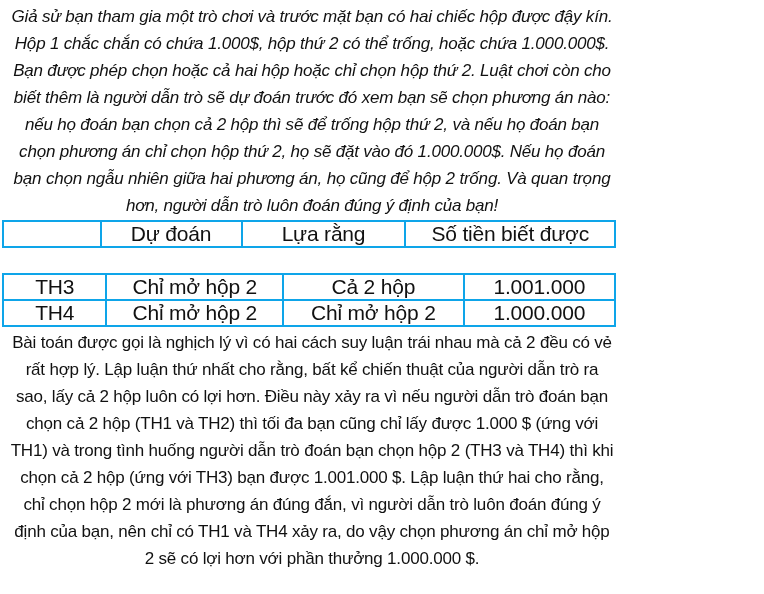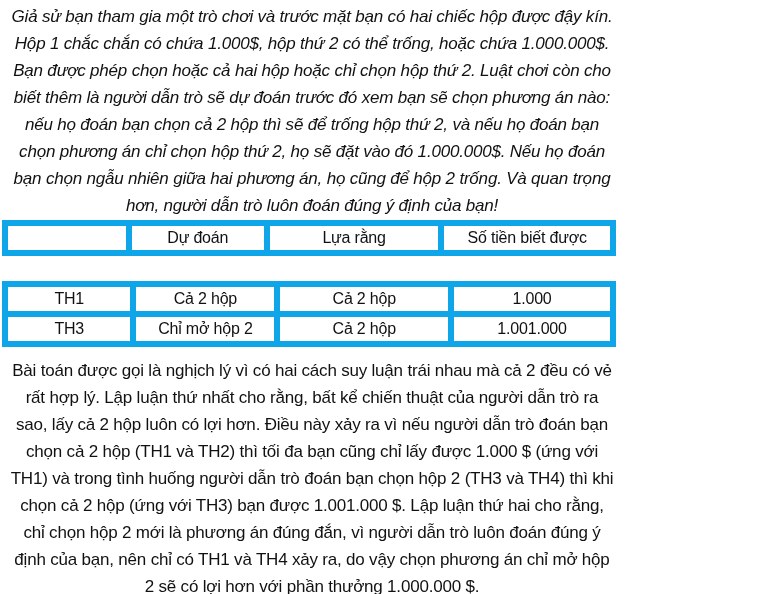--- a/index.html
+++ b/index.html
@@ -22,32 +22,32 @@
     letter-spacing: -0.2px;
   }
   .italic { font-style: italic; }
   .caption { margin-top: 0; }
   table.tbl {
     border-collapse: collapse;
     table-layout: fixed;
     margin-left: -6px;
   }
   table.tbl td {
-    border: 6px solid #0ea5e9;
+    border: 2px solid #0ea5e9;
     height: 24px;
-    padding: 0 9px;
-    font-size: 16px;
+    padding: 0 25px;
+    font-size: 21px;
     letter-spacing: -0.2px;
     vertical-align: middle;
     white-space: nowrap;
     overflow: hidden;
   }
   .header-tbl { margin-top: 1px; }
   .body-tbl   { margin-top: 25px; }
-  .analysis   { margin-top: 10px; }
+  .analysis   { margin-top: 2px; }
 </style>
 </head>
 <body>
 
 <div class="page">
 
   <p class="para italic">Giả sử bạn tham gia một trò chơi và trước mặt bạn có hai chiếc hộp được đậy kín. Hộp 1 chắc chắn có chứa 1.000$, hộp thứ 2 có thể trống, hoặc chứa 1.000.000$. Bạn được phép chọn hoặc cả hai hộp hoặc chỉ chọn hộp thứ 2. Luật chơi còn cho biết thêm là người dẫn trò sẽ dự đoán trước đó xem bạn sẽ chọn phương án nào: nếu họ đoán bạn chọn cả 2 hộp thì sẽ để trống hộp thứ 2, và nếu họ đoán bạn chọn phương án chỉ chọn hộp thứ 2, họ sẽ đặt vào đó 1.000.000$. Nếu họ đoán bạn chọn ngẫu nhiên giữa hai phương án, họ cũng để hộp 2 trống. Và quan trọng hơn, người dẫn trò luôn đoán đúng ý định của bạn!</p>
 
 
   <table class="tbl header-tbl">
@@ -69,29 +69,29 @@
 
   <table class="tbl body-tbl">
     <colgroup>
       <col style="width:146px">
         <col style="width:150px">
         <col style="width:194px">
         <col style="width:178px">
     </colgroup>
     <tbody>
       <tr>
-        <td>TH1</td>
-        <td>Cả 2 hộp</td>
-        <td>Cả 2 hộp</td>
-        <td>1.000</td>
-      </tr>
-      <tr>
         <td>TH3</td>
         <td>Chỉ mở hộp 2</td>
         <td>Cả 2 hộp</td>
         <td>1.001.000</td>
+      </tr>
+      <tr>
+        <td>TH4</td>
+        <td>Chỉ mở hộp 2</td>
+        <td>Chỉ mở hộp 2</td>
+        <td>1.000.000</td>
       </tr>
     </tbody>
   </table>
 
   <p class="para analysis">Bài toán được gọi là nghịch lý vì có hai cách suy luận trái nhau mà cả 2 đều có vẻ rất hợp lý. Lập luận thứ nhất cho rằng, bất kể chiến thuật của người dẫn trò ra sao, lấy cả 2 hộp luôn có lợi hơn. Điều này xảy ra vì nếu người dẫn trò đoán bạn chọn cả 2 hộp (TH1 và TH2) thì tối đa bạn cũng chỉ lấy được 1.000 $ (ứng với TH1) và trong tình huống người dẫn trò đoán bạn chọn hộp 2 (TH3 và TH4) thì khi chọn cả 2 hộp (ứng với TH3) bạn được 1.001.000 $. Lập luận thứ hai cho rằng, chỉ chọn hộp 2 mới là phương án đúng đắn, vì người dẫn trò luôn đoán đúng ý định của bạn, nên chỉ có TH1 và TH4 xảy ra, do vậy chọn phương án chỉ mở hộp 2 sẽ có lợi hơn với phần thưởng 1.000.000 $.</p>
 
 </div>
 
 </body></html>

